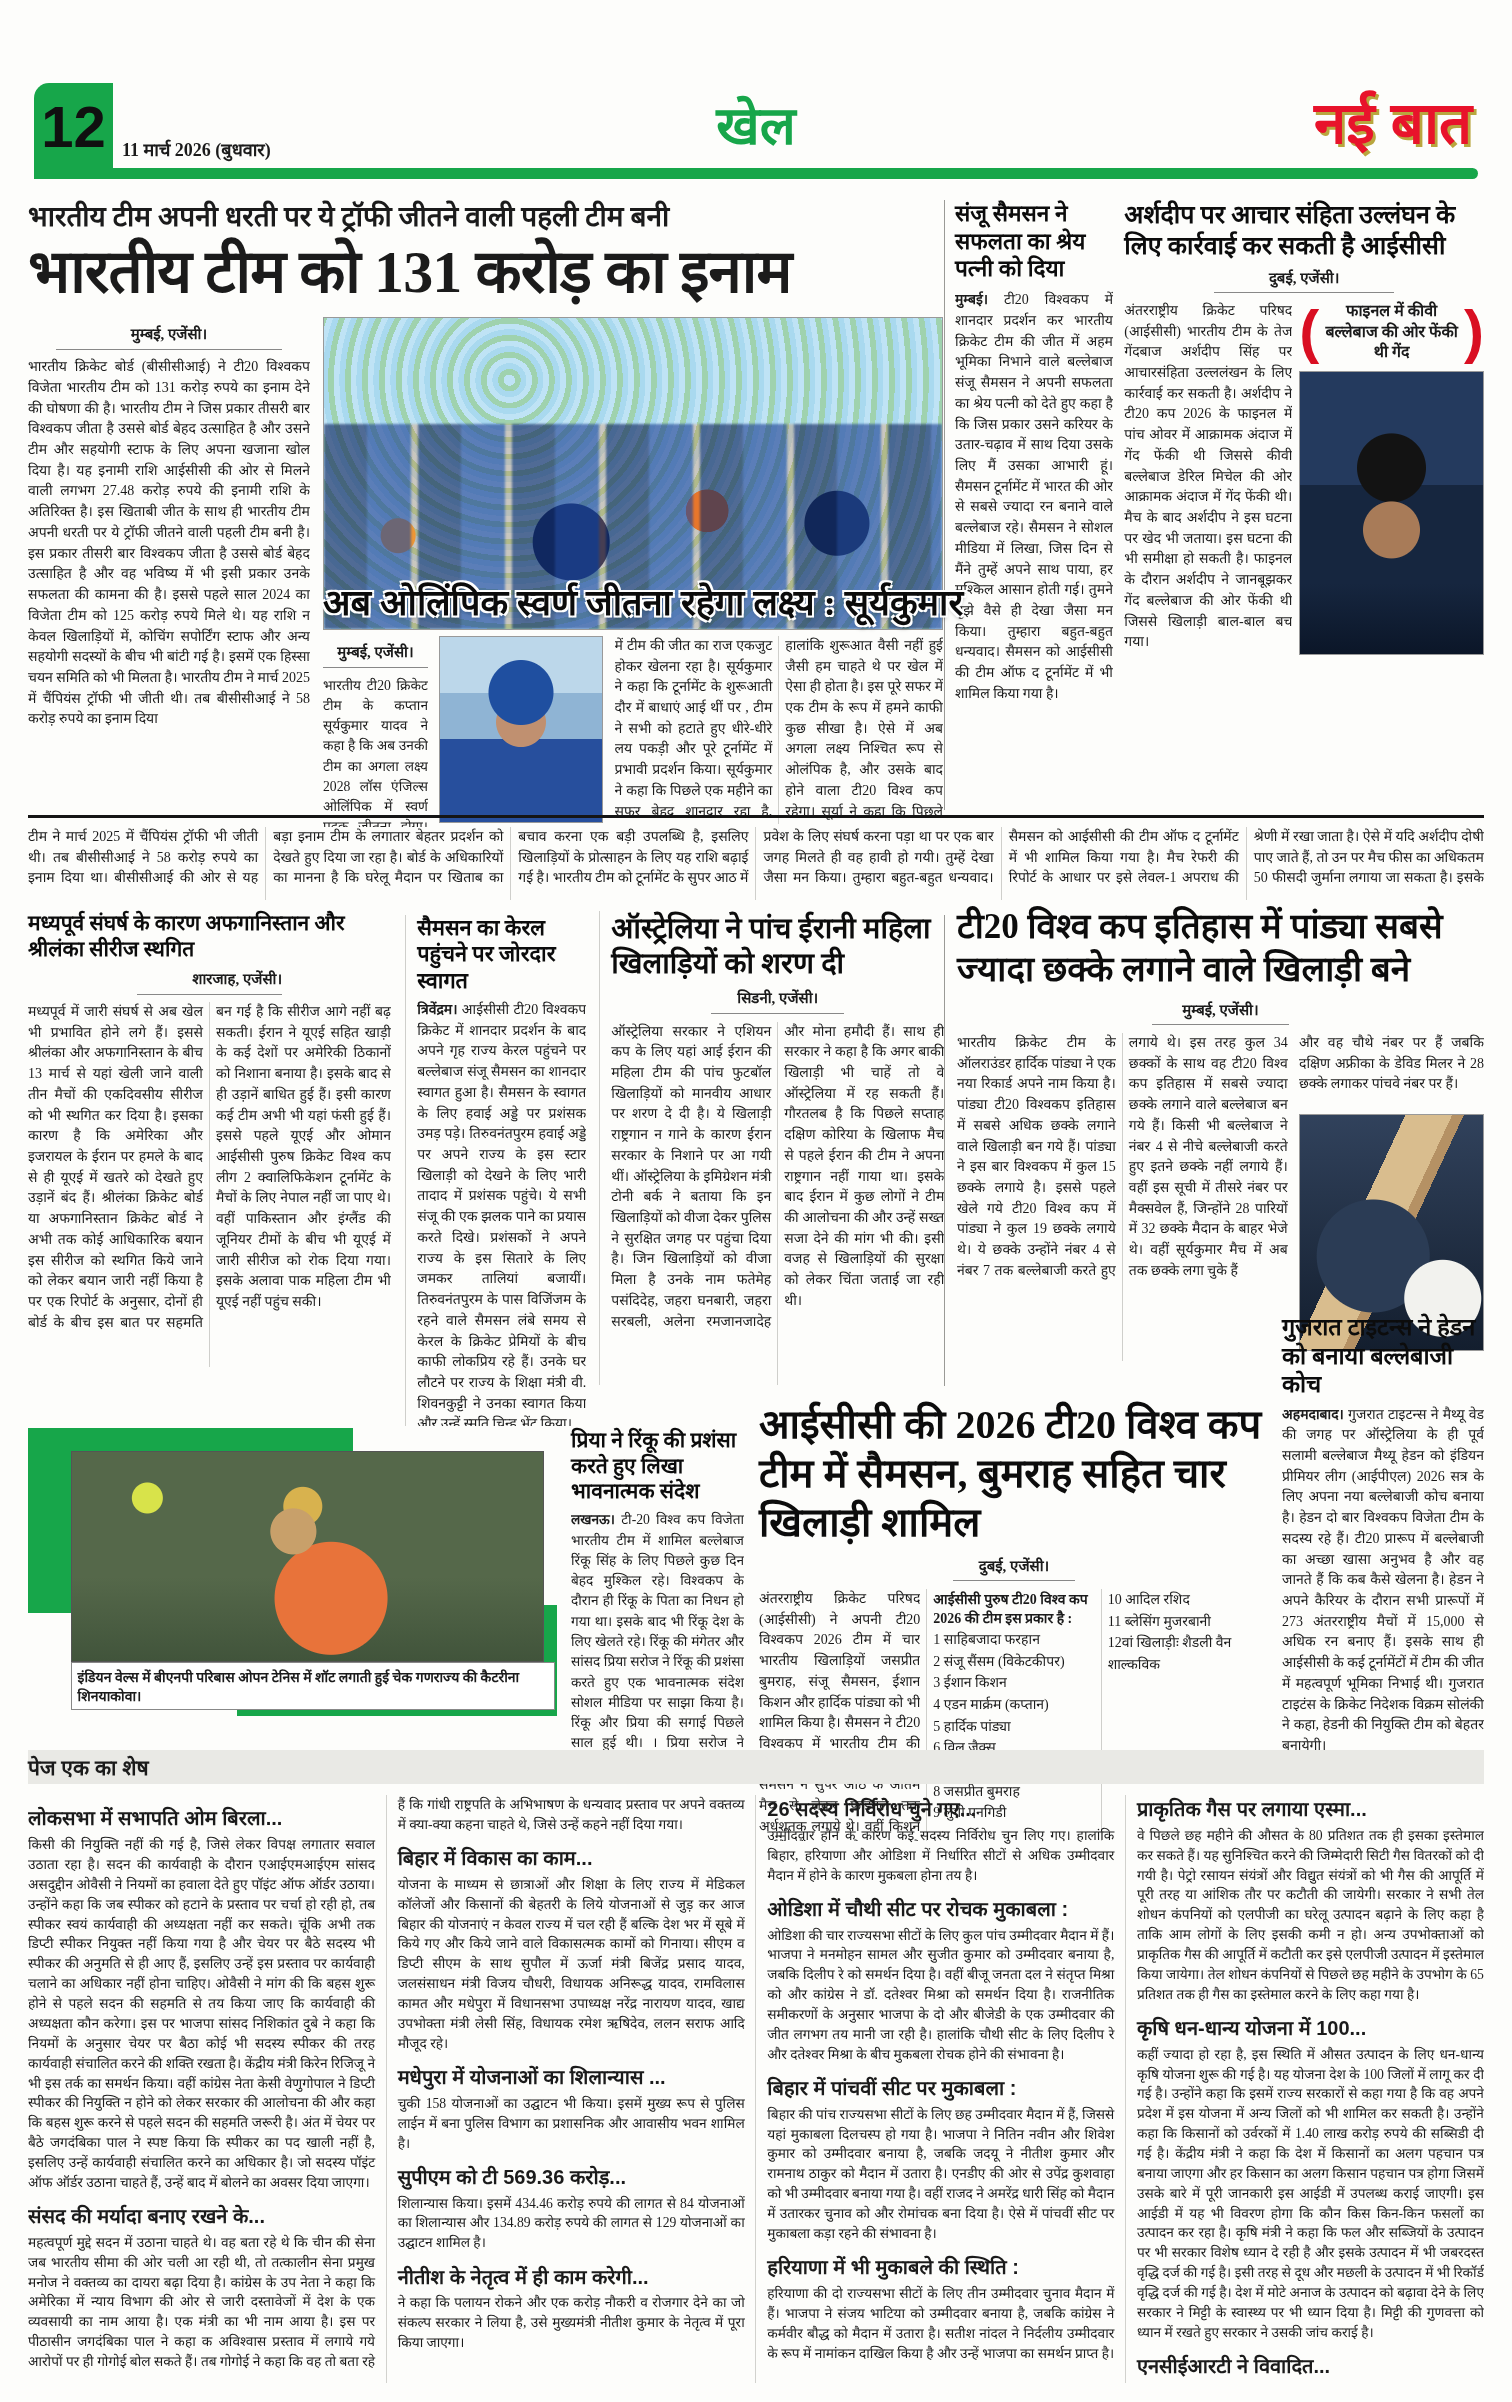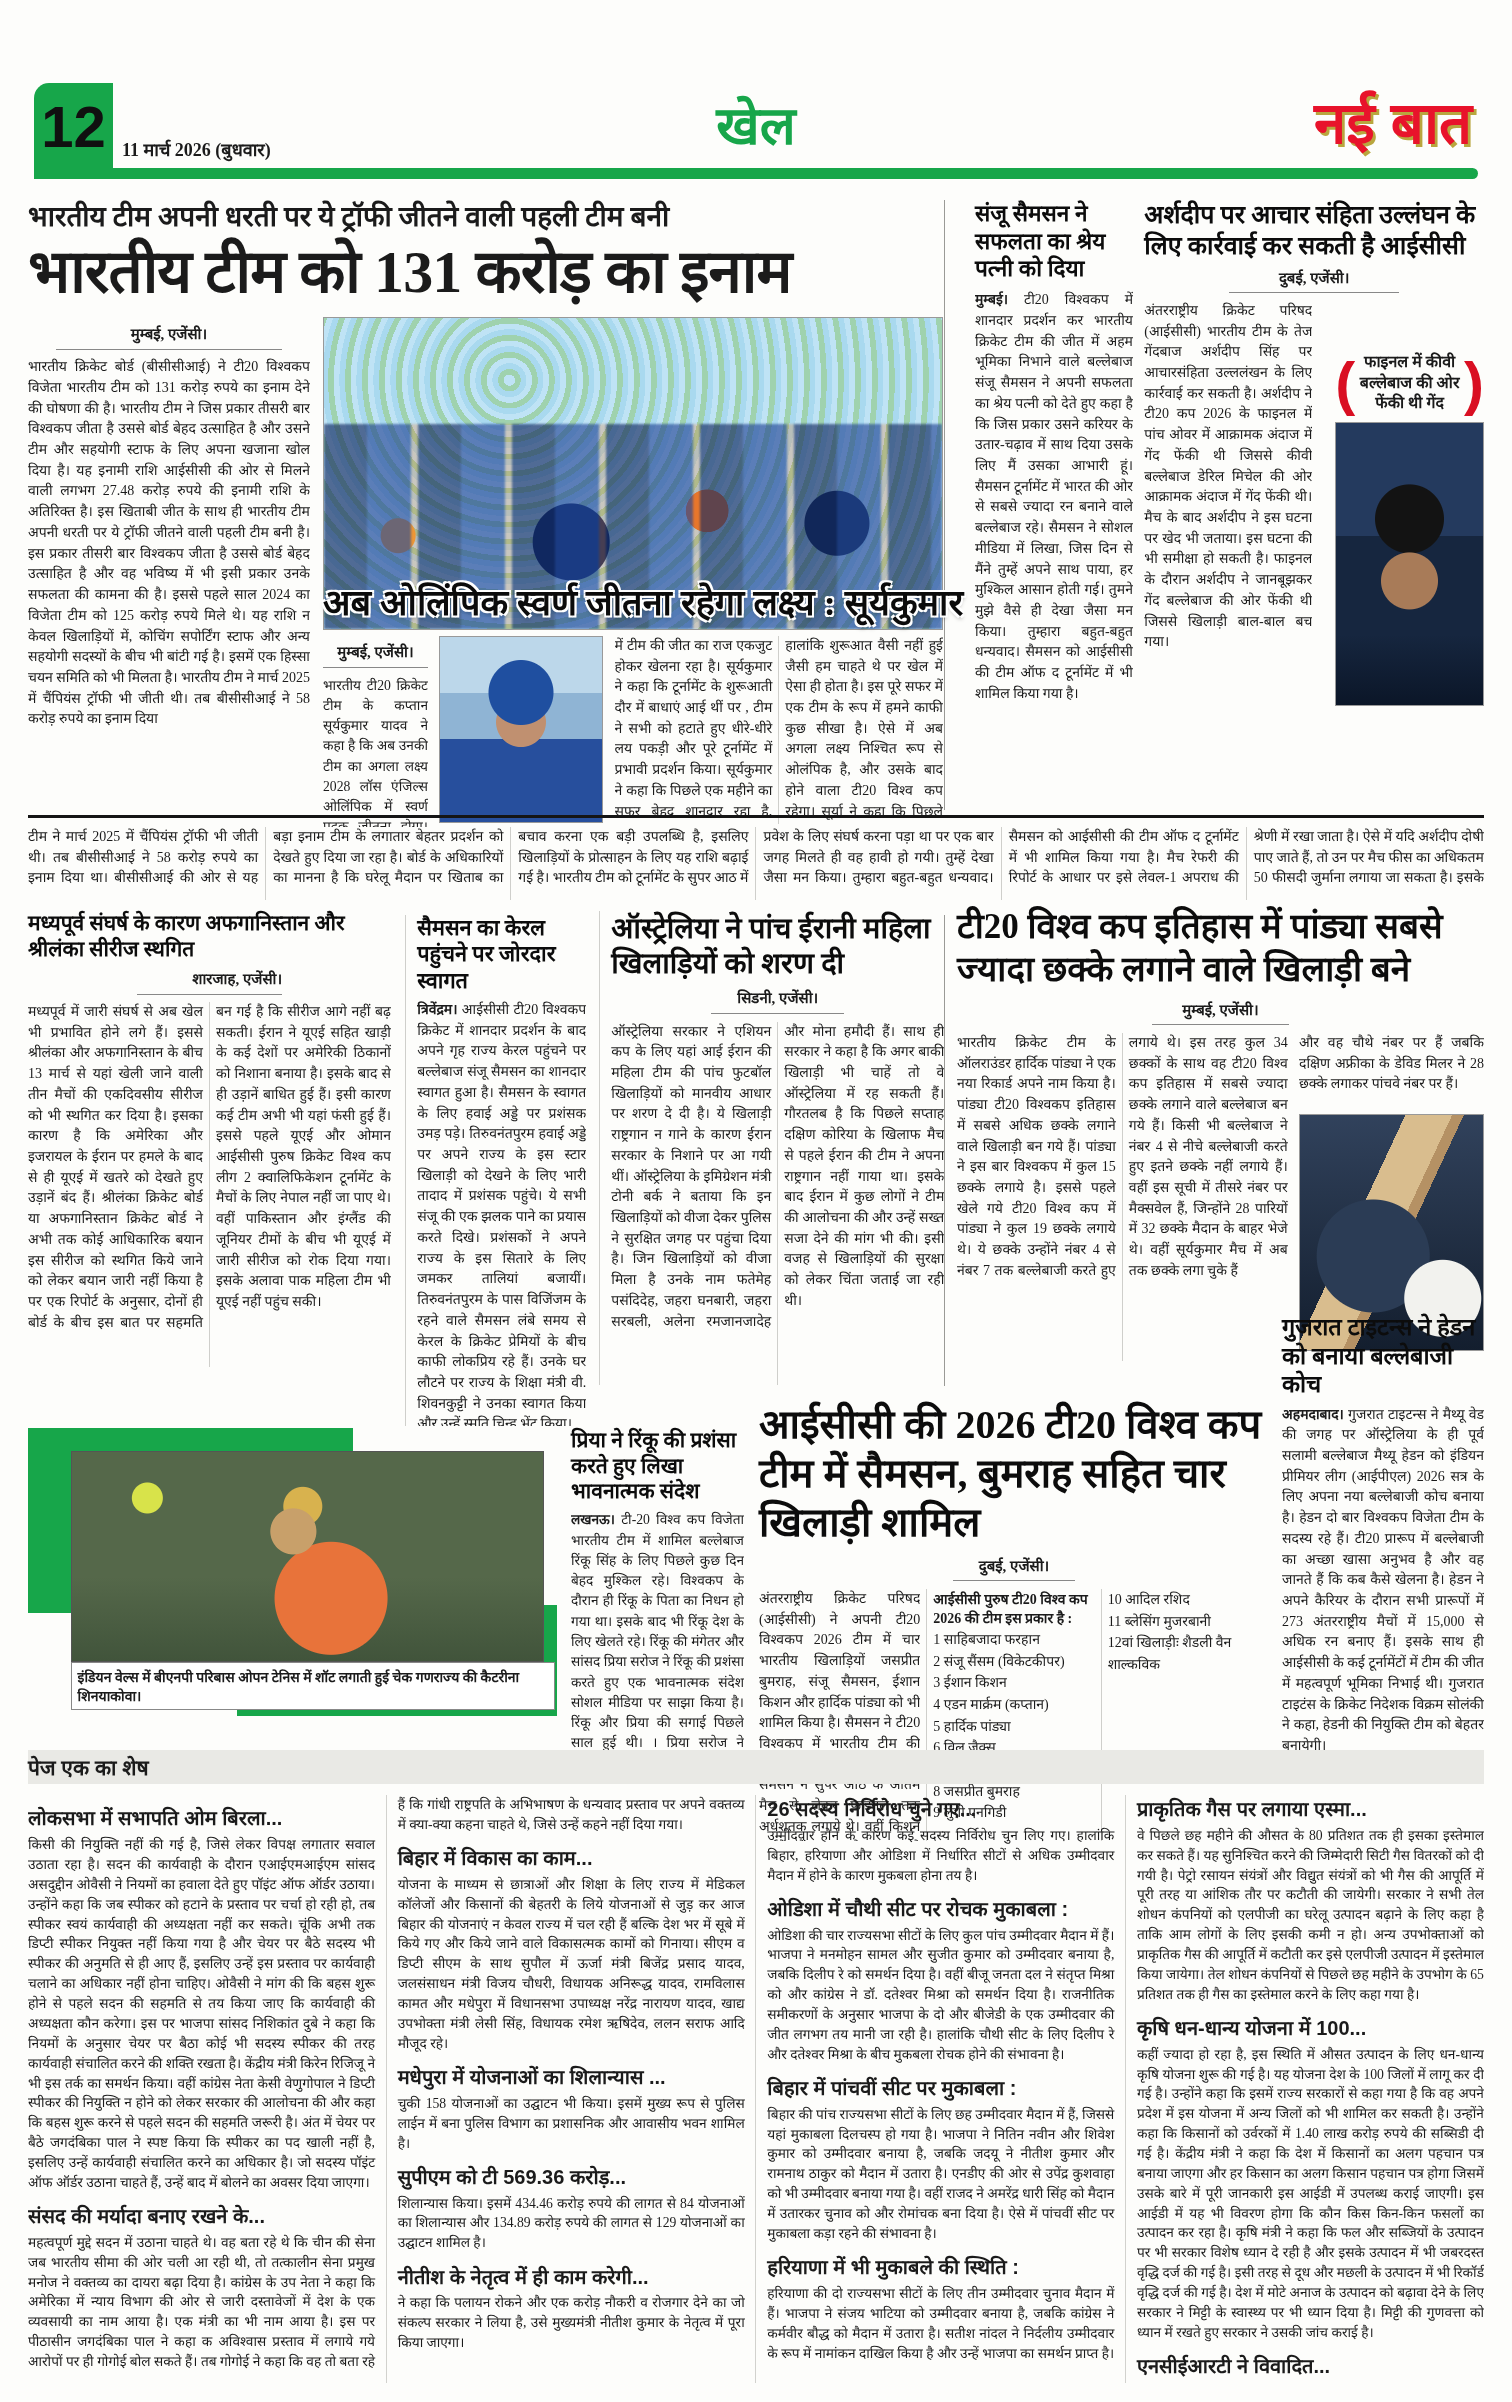--- a/index.html
+++ b/index.html
@@ -116,32 +116,32 @@
           <div class="photo surya-photo"></div>
           <div class="body cols2" style="flex:1;height:188px;">में टीम की जीत का राज एकजुट होकर खेलना रहा है। सूर्यकुमार ने कहा कि टूर्नामेंट के शुरूआती दौर में बाधाएं आई थीं पर , टीम ने सभी को हटाते हुए धीरे-धीरे लय पकड़ी और पूरे टूर्नामेंट में प्रभावी प्रदर्शन किया। सूर्यकुमार ने कहा कि पिछले एक महीने का सफर बेहद शानदार रहा है, हालांकि शुरूआत वैसी नहीं हुई जैसी हम चाहते थे पर खेल में ऐसा ही होता है। इस पूरे सफर में एक टीम के रूप में हमने काफी कुछ सीखा है। ऐसे में अब अगला लक्ष्य निश्चित रूप से ओलंपिक है, और उसके बाद होने वाला टी20 विश्व कप रहेगा। सूर्या ने कहा कि पिछले विश्वकप के बाद से ही टीम ने अधिक आक्रामक और आधुनिक शैली अपनाई, जिससे हमें बड़े टूर्नामेंटों में लगातार अच्छे परिणाम मिल रहे हैं। उन्होंने कहा कि 2024 के बाद सब कुछ बदल गया। हमने 2024 में एक अलग तरह का क्रिकेट खेला और वहीं से हमें समझ आया कि इस टीम को आगे कैसे बढ़ना है, कैसे खेलना है। और तब से यह एक शानदार सफर रहा है। सूर्यकुमार ने बताया कि टीम का मनोबल आईसीसी चैंपियंस ट्रॉफी 2025 में मिली सफलता से बढ़ा जिससे उसकी रणनीति सही साबित हुई और इसके बाद से ही ये सिलसिला बढ़ता गया है।</div>
         </div>
       </div>
     </div>
   </div>
 
   <div class="vrule" style="left:944px;top:200px;height:610px;"></div>
 
   <div style="position:absolute;left:955px;top:200px;width:529px;">
-    <div style="display:flex;gap:11.3px;margin-left:20px;">
+    <div style="display:flex;gap:11.3px;">
       <div style="width:158px;flex:0 0 auto;">
         <div class="art-head" style="font-size:22.6px;margin-bottom:7.5px;">संजू सैमसन ने सफलता का श्रेय पत्नी को दिया</div>
         <div class="body" style="height:527px;">
           <span class="lead">मुम्बई।</span>
           <span>टी20 विश्वकप में शानदार प्रदर्शन कर भारतीय क्रिकेट टीम की जीत में अहम भूमिका निभाने वाले बल्लेबाज संजू सैमसन ने अपनी सफलता का श्रेय पत्नी को देते हुए कहा है कि जिस प्रकार उसने करियर के उतार-चढ़ाव में साथ दिया उसके लिए मैं उसका आभारी हूं। सैमसन टूर्नामेंट में भारत की ओर से सबसे ज्यादा रन बनाने वाले बल्लेबाज रहे। सैमसन ने सोशल मीडिया में लिखा, जिस दिन से मैंने तुम्हें अपने साथ पाया, हर मुश्किल आसान होती गई। तुमने मुझे वैसे ही देखा जैसा मन किया। तुम्हारा बहुत-बहुत धन्यवाद। सैमसन को आईसीसी की टीम ऑफ द टूर्नामेंट में भी शामिल किया गया है।</span>
         </div>
       </div>
       <div style="flex:1;min-width:0;">
         <div class="art-head" style="font-size:25px;">अर्शदीप पर आचार संहिता उल्लंघन के लिए कार्रवाई कर सकती है आईसीसी</div>
         <div class="byline" style="width:50%;">दुबई, एजेंसी।</div>
-        <div style="display:flex;gap:23px;align-items:flex-end;">
+        <div style="display:flex;gap:7px;">
           <div class="body" style="width:168px;height:405px;flex:0 0 auto;">अंतरराष्ट्रीय क्रिकेट परिषद (आईसीसी) भारतीय टीम के तेज गेंदबाज अर्शदीप सिंह पर आचारसंहिता उल्ललंखन के लिए कार्रवाई कर सकती है। अर्शदीप ने टी20 कप 2026 के फाइनल में पांच ओवर में आक्रामक अंदाज में गेंद फेंकी थी जिससे कीवी बल्लेबाज डेरिल मिचेल की ओर आक्रामक अंदाज में गेंद फेंकी थी। मैच के बाद अर्शदीप ने इस घटना पर खेद भी जताया। इस घटना की भी समीक्षा हो सकती है। फाइनल के दौरान अर्शदीप ने जानबूझकर गेंद बल्लेबाज की ओर फेंकी थी जिससे खिलाड़ी बाल-बाल बच गया।</div>
           <div style="flex:1;min-width:0;">
             <div class="callout">
               <span class="paren">(</span>
               <span class="callout-text">फाइनल में कीवी बल्लेबाज की ओर फेंकी थी गेंद</span>
               <span class="paren">)</span>
             </div>
             <div class="photo arsh-photo"></div>
           </div>
         </div>

